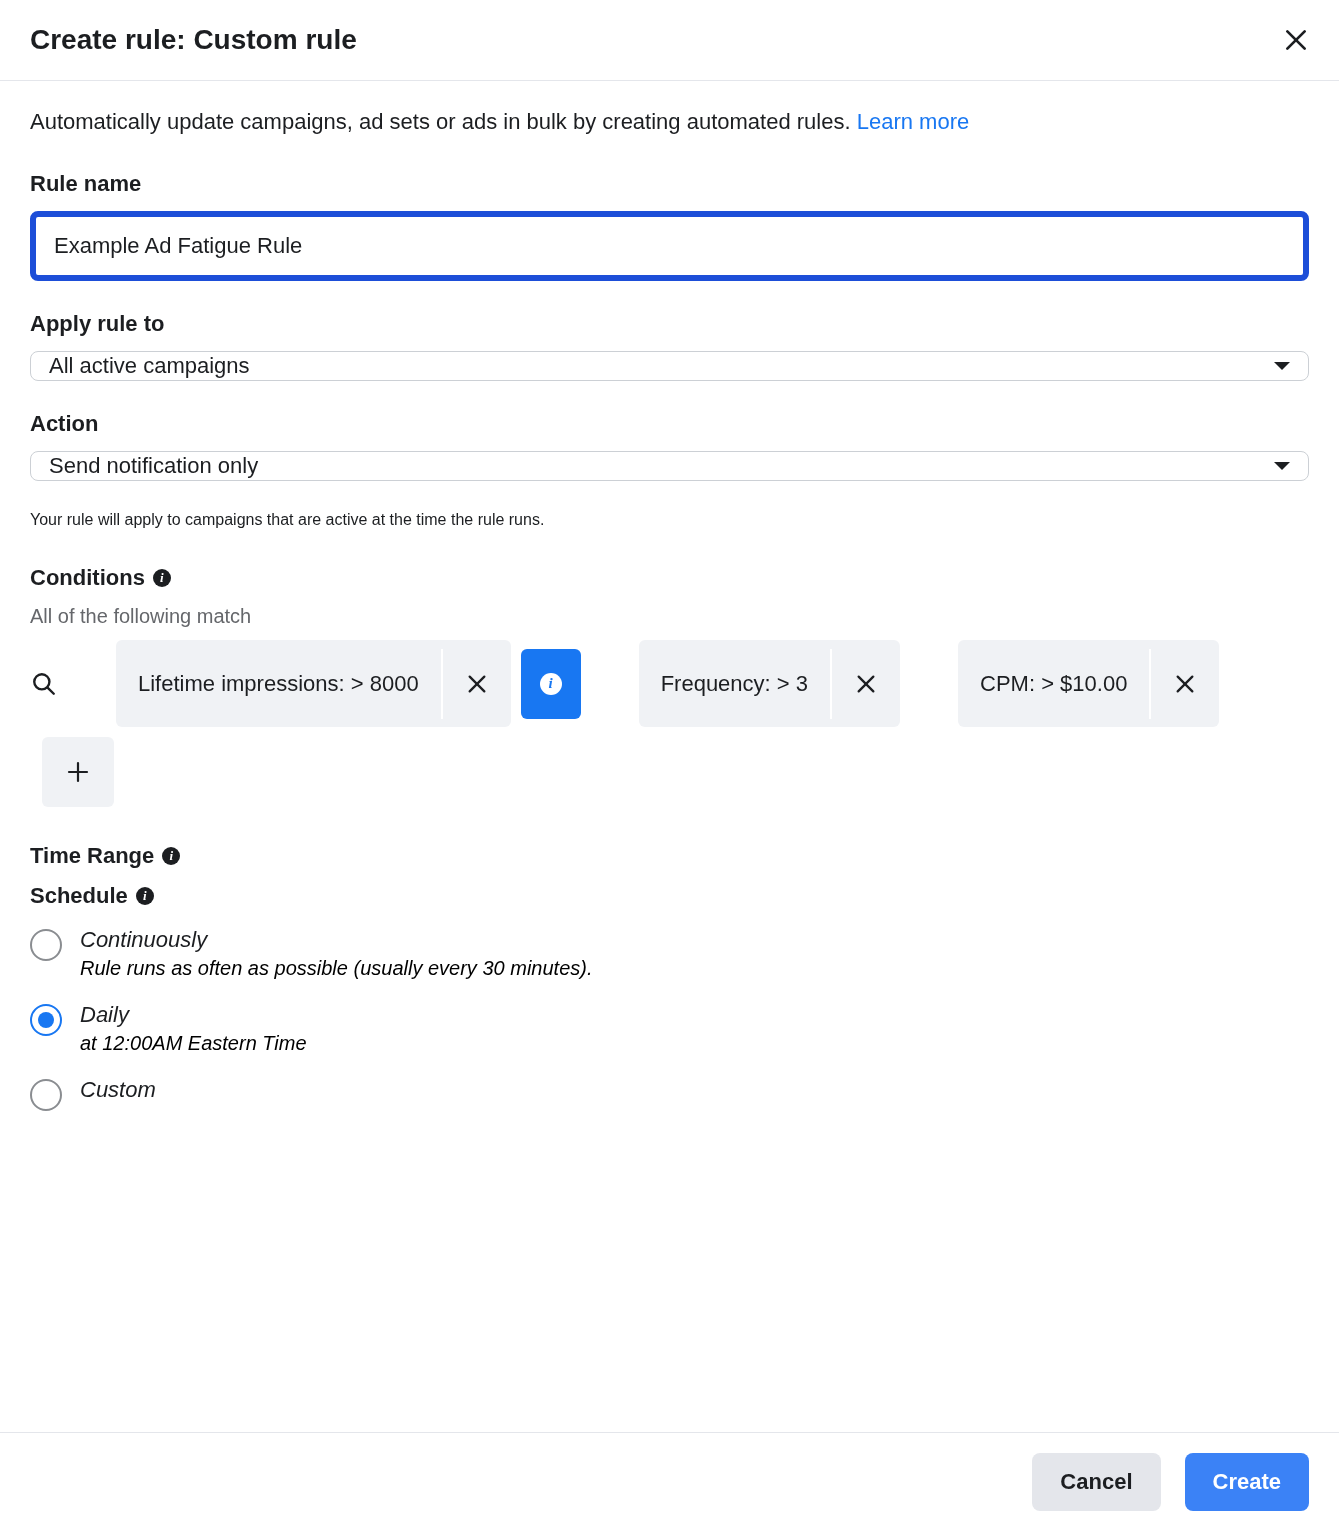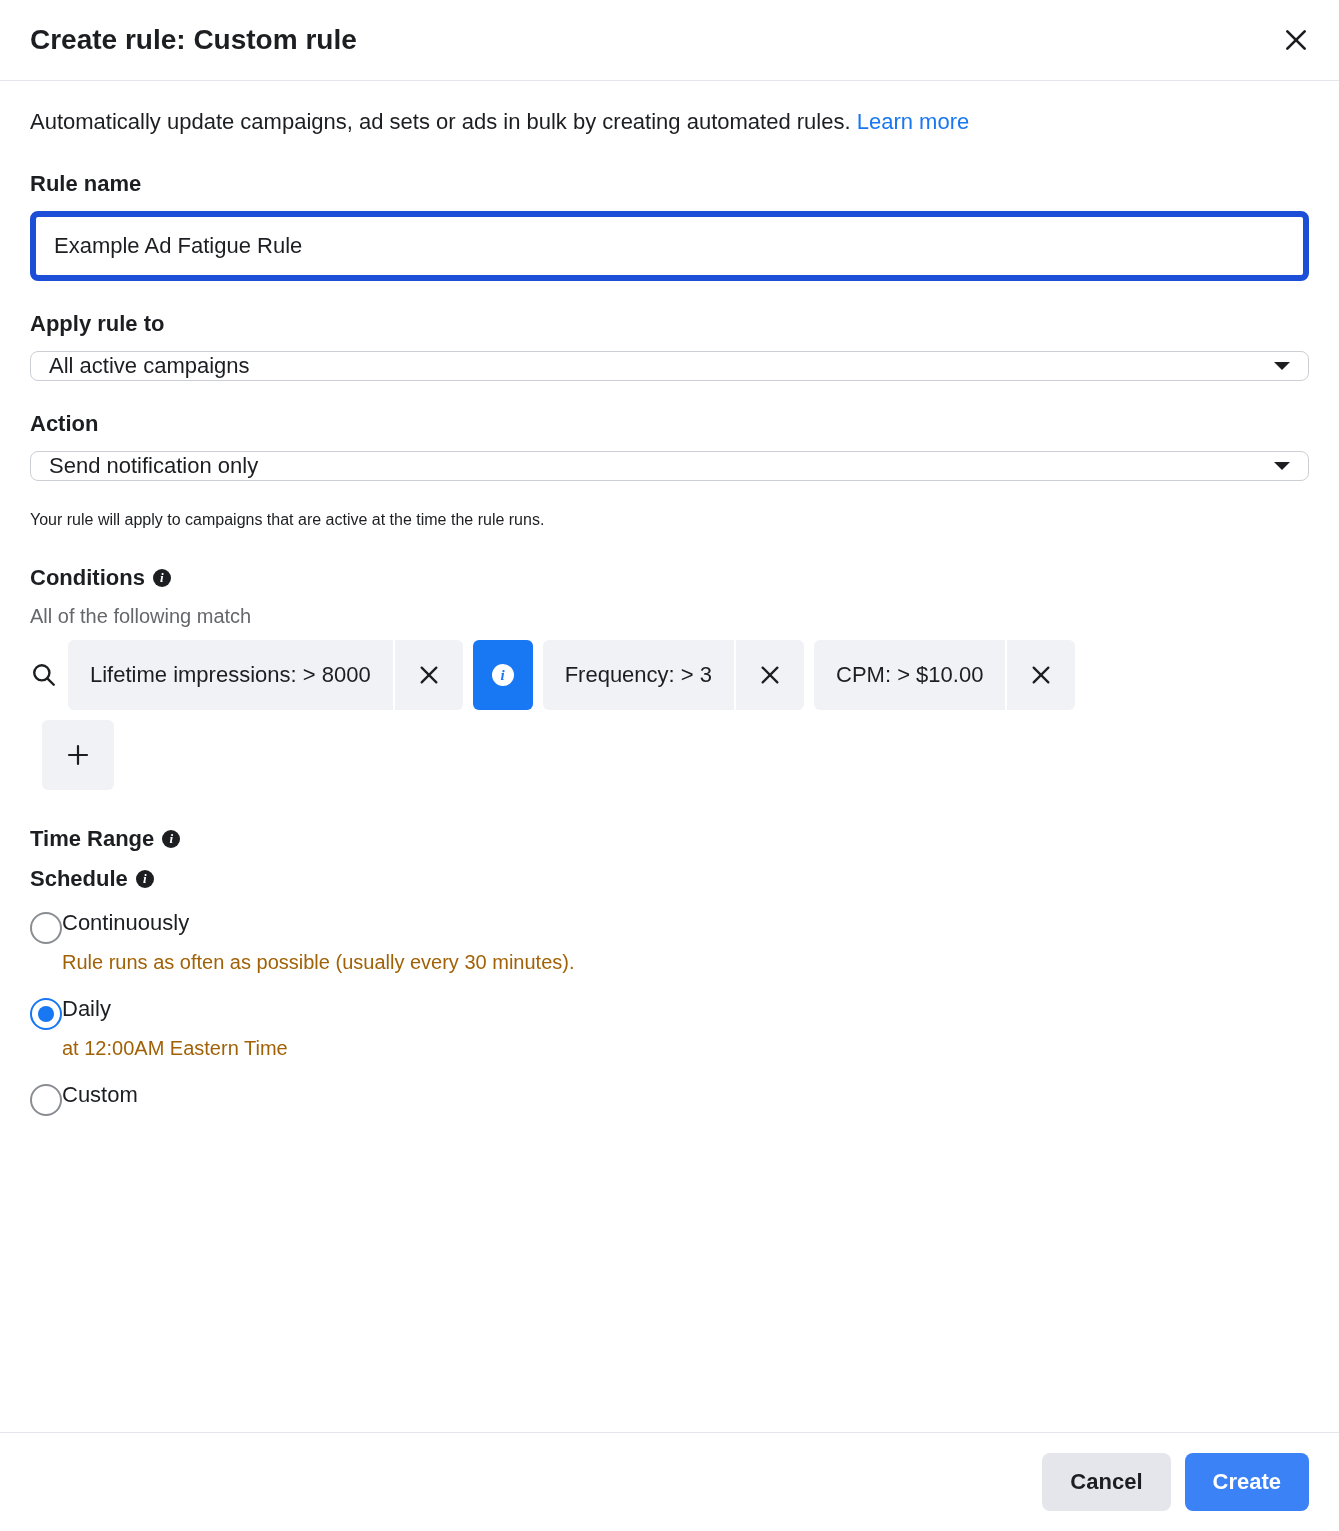--- a/index.html
+++ b/index.html
@@ -121,21 +121,22 @@
     display: flex;
     align-items: center;
     justify-content: center;
     width: 28px;
   }
   .chip {
     display: flex;
     align-items: center;
     background: #f0f2f5;
     border-radius: 6px;
-    height: 70px;
+    height: 87px;
+    margin-left: 48px;
   }
   .chip-text {
     padding: 0 22px;
     font-size: 22px;
     color: #1c1e21;
     white-space: nowrap;
   }
   .chip-remove {
     width: 70px;
     height: 70px;
@@ -182,21 +183,23 @@
     margin-left: 12px;
   }
   .schedule-options {
     display: flex;
     flex-direction: column;
     gap: 22px;
     margin-top: 18px;
   }
   .radio-row {
     display: flex;
+    gap: 18px;
     align-items: flex-start;
+    font-style: italic;
   }
   .radio-circle {
     width: 32px;
     height: 32px;
     border: 2px solid #8a8d91;
     border-radius: 50%;
     flex-shrink: 0;
     margin-top: 2px;
     display: flex;
     align-items: center;
@@ -211,34 +214,34 @@
     height: 16px;
     background: #1877f2;
     border-radius: 50%;
   }
   .radio-label {
     font-size: 22px;
     color: #1c1e21;
   }
   .radio-sub {
     font-size: 20px;
-    color: #a16207;
-    margin-top: 15px;
+    color: #000000;
+    margin-top: 4px;
   }
   .footer {
     position: fixed;
     bottom: 0;
     left: 0;
     width: 1339px;
     background: #fff;
     border-top: 1px solid #e4e6eb;
     padding: 20px 30px;
     display: flex;
     justify-content: flex-end;
-    gap: 14px;
+    gap: 24px;
   }
   .btn {
     padding: 16px 28px;
     font-size: 22px;
     font-weight: 600;
     border-radius: 8px;
     border: none;
     cursor: pointer;
   }
   .btn-secondary {

